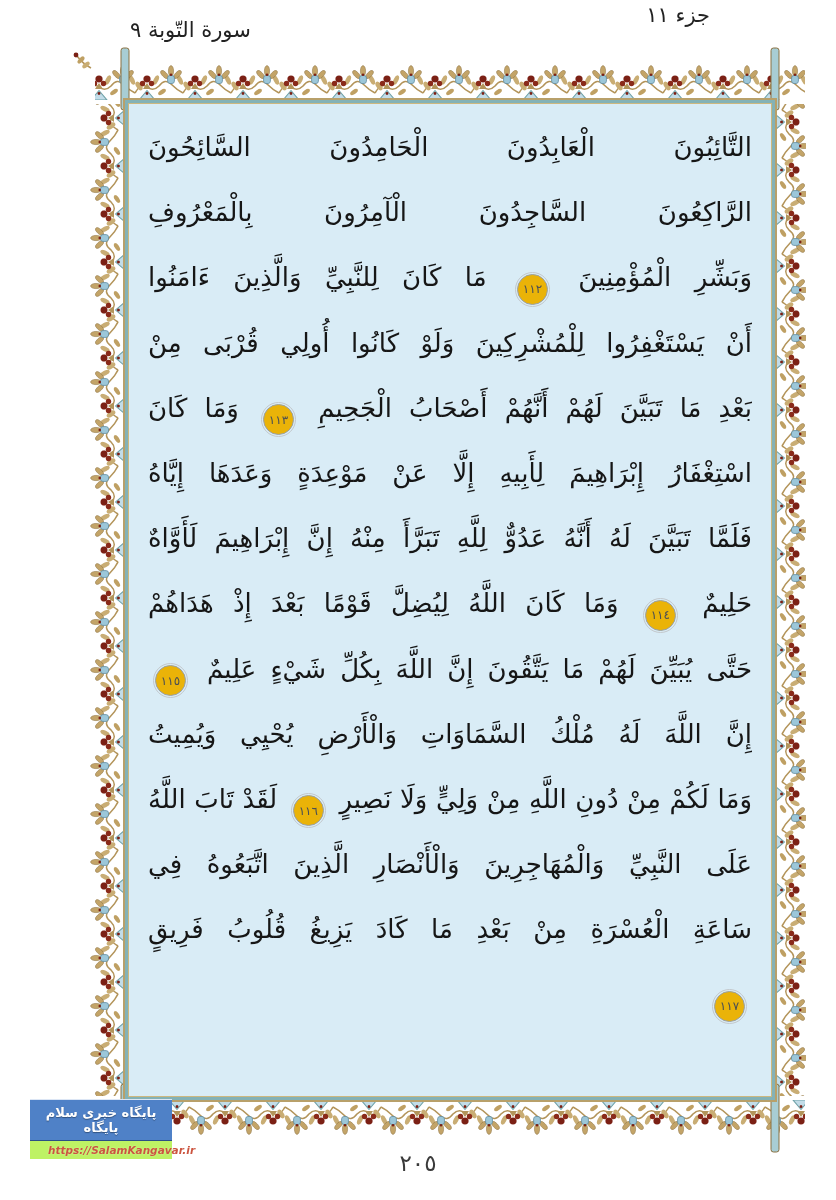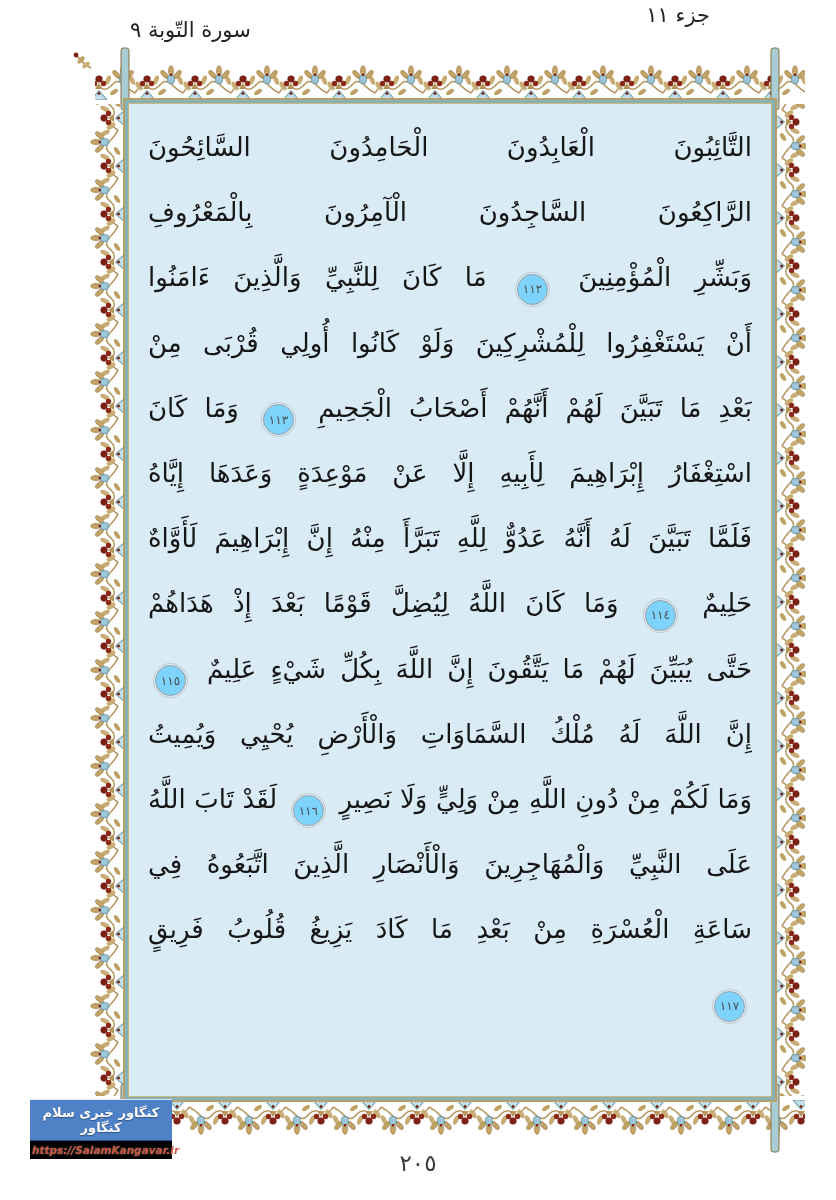--- a/index.html
+++ b/index.html
@@ -22,36 +22,36 @@
   .textblock{position:absolute;top:12px;left:20px;right:20px;bottom:10px;direction:rtl;}
   .line{
     height:65.2px;line-height:65.2px;font-size:26px;color:#161616;
     text-align:justify;text-align-last:justify;overflow:hidden;white-space:normal;
   }
   .line span[data-name="ayah-text"]{letter-spacing:0.2px;}
   .medallion{
     display:inline-flex;align-items:center;justify-content:center;
     width:29px;height:29px;border-radius:50%;
     border:1.5px solid #9aa0a4;outline:1px solid #c3c8cc;outline-offset:1.5px;
-    background:#7dd3fc;color:#4a4f54;font-size:12px;line-height:1;
+    background:#eab308;color:#4a4f54;font-size:12px;line-height:1;
     margin:0 7px;vertical-align:-7px;
   }
   
   .page-number{position:absolute;bottom:24px;left:0;right:0;text-align:center;font-size:23px;color:#3a3a3a;}
   
   .wm{position:absolute;left:0;top:1099px;width:142px;z-index:5;}
   .wm-top{
     background:#4f81c7;color:#ffffff;font-size:13px;font-weight:bold;
     text-align:center;padding:5px 6px;direction:rtl;
     border-top:1px solid #dce6f5;border-bottom:1px solid #2c4f86;
     text-shadow:0 1px 1px rgba(0,0,0,.35);
   }
   .wm-bottom{
-    background:#000000;color:#cc5540;font-weight:bold;font-style:italic;
-    font-size:10.5px;text-align:center;padding:3px 2px;direction:ltr;
+    background:#bef264;color:#cc5540;font-weight:bold;font-style:italic;
+    font-size:10.5px;text-align:center;padding:3px 18px;direction:ltr;
     text-shadow:0 0 2px rgba(255,255,255,.45);
   }
 </style>
 </head>
 <body>
 
 <div class="page" data-name="mushaf-page">
 
   <div class="hdr-surah" data-name="surah-title">سورة التّوبة ٩</div>
   <div class="hdr-juz" data-name="juz-label">جزء ١١</div>
@@ -135,18 +135,18 @@
           <div class="line" data-name="quran-line"><span data-name="ayah-text">عَلَى النَّبِيِّ وَالْمُهَاجِرِينَ وَالْأَنْصَارِ الَّذِينَ اتَّبَعُوهُ فِي</span></div>
           <div class="line" data-name="quran-line"><span data-name="ayah-text">سَاعَةِ الْعُسْرَةِ مِنْ بَعْدِ مَا كَادَ يَزِيغُ قُلُوبُ فَرِيقٍ</span></div>
           <div class="line" data-name="quran-line"> <span class="medallion" data-name="ayah-end-medallion">
               <span data-name="ayah-number">١١٧</span>
             </span></div>
         </div>
     </div>
   </div>
 
   <div class="wm" data-name="watermark">
-    <div class="wm-top" data-name="watermark-site-name">کنگاور خبری سلام کنگاور</div>
+    <div class="wm-top" data-name="watermark-site-name">پایگاه خبری سلام پایگاه</div>
     <div class="wm-bottom" data-name="watermark-site-url">https://SalamKangavar.ir</div>
   </div>
 
   <div class="page-number" data-name="page-number">٢٠٥</div>
 </div>
 
 </body></html>

